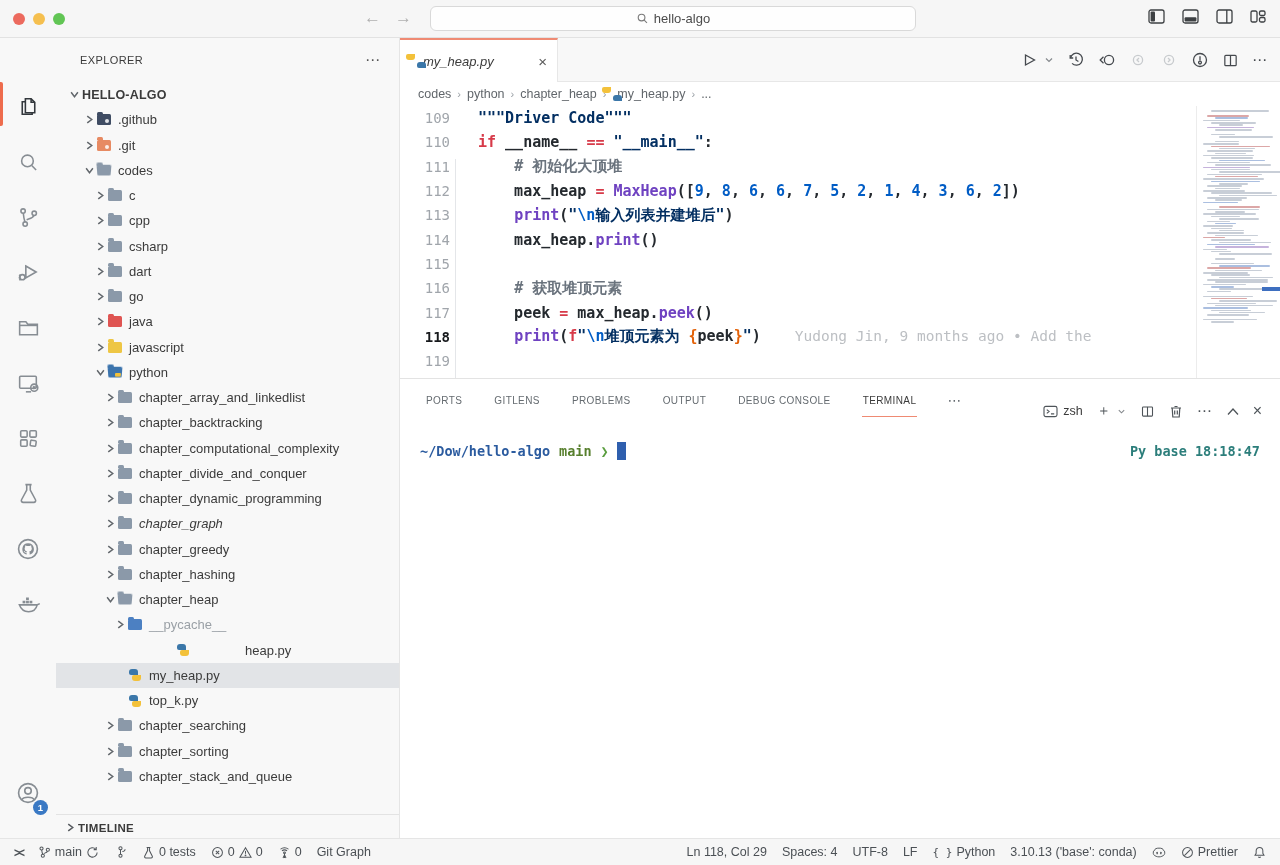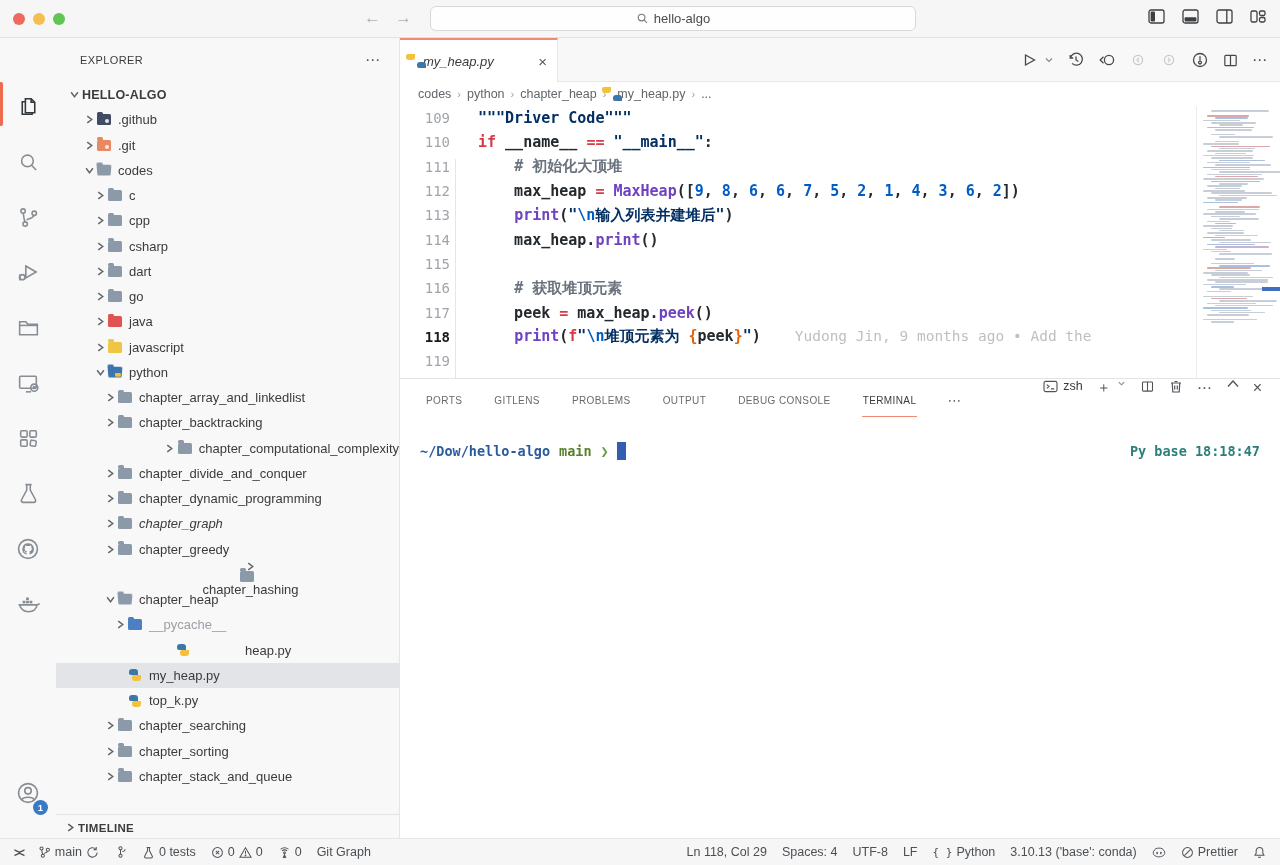--- a/index.html
+++ b/index.html
@@ -82,21 +82,21 @@
            box-sizing:border-box;padding:2px 4px 0 6px;overflow:hidden;}
   .mm-row{height:1.5px;margin-bottom:.85px;border-radius:1px;opacity:.75;}
   .ov-mark{position:absolute;right:0;top:249px;width:18px;height:4px;background:#3e6fc0;}
   
   .panel{position:absolute;left:400px;top:378px;width:880px;height:460px;background:#fff;
          border-top:1px solid #e3e3e3;box-sizing:border-box;}
   .ptabs{position:absolute;left:25px;top:0;height:42px;display:flex;align-items:center;gap:30px;}
   .ptab{font-size:10px;letter-spacing:.4px;color:#656b70;padding:12px 1px;cursor:default;}
   .ptab.active{color:#3b3b3b;border-bottom:1.5px solid #ef8a73;padding-bottom:10.5px;}
   .ptab-more{color:#656b70;font-size:14px;letter-spacing:1px;}
-  .pactions{position:absolute;right:18px;top:0;height:42px;display:flex;align-items:flex-start;gap:14px;color:#4e5459;}
+  .pactions{position:absolute;right:18px;top:11px;height:42px;display:flex;align-items:center;gap:14px;color:#4e5459;}
   .pactions .zshchip{display:flex;align-items:center;gap:5px;font-size:12.5px;color:#3b3b3b;}
   .pactions svg{display:block;}
   .pactions .tglyph{font-size:14px;}
   .term{position:absolute;left:20px;top:60px;right:20px;height:24px;display:flex;align-items:center;
         font-family:"DejaVu Sans Mono","Liberation Mono",monospace;font-size:13.5px;font-weight:600;}
   .term .path{color:#2b5b9f;} .term .repo{color:#2b5b9f;font-weight:800;}
   .term .branch{color:#577f2d;margin-left:9px;} .term .arrow{color:#5a9e3f;margin-left:9px;}
   .term .cursor{display:inline-block;width:9px;height:18px;background:#2f5fae;margin-left:8px;}
   .term .rprompt{margin-left:auto;color:#2c7e7b;font-weight:600;}
   
@@ -420,21 +420,21 @@
           <span class="chev">
             <svg width="9" height="9" viewBox="0 0 8 8">
               <path d="M2 1l4 3-4 3" fill="none" stroke="#61666b" stroke-width="1.3"></path>
             </svg>
           </span>
           <span class="ficon">
             <span class="fld"></span>
           </span>
           <span class="lbl">chapter_backtracking</span>
         </div>
-        <div class="trow" style="padding-left: 46px; justify-content: flex-end;">
+        <div class="trow" style="padding-left: 46px;">
           <span class="chev">
             <svg width="9" height="9" viewBox="0 0 8 8">
               <path d="M2 1l4 3-4 3" fill="none" stroke="#61666b" stroke-width="1.3"></path>
             </svg>
           </span>
           <span class="ficon">
             <span class="fld"></span>
           </span>
           <span class="lbl">chapter_computational_complexity</span>
         </div>
@@ -475,21 +475,21 @@
           <span class="chev">
             <svg width="9" height="9" viewBox="0 0 8 8">
               <path d="M2 1l4 3-4 3" fill="none" stroke="#61666b" stroke-width="1.3"></path>
             </svg>
           </span>
           <span class="ficon">
             <span class="fld"></span>
           </span>
           <span class="lbl">chapter_greedy</span>
         </div>
-        <div class="trow" style="padding-left: 46px; flex-direction: column;">
+        <div class="trow" style="padding-left: 46px;">
           <span class="chev">
             <svg width="9" height="9" viewBox="0 0 8 8">
               <path d="M2 1l4 3-4 3" fill="none" stroke="#61666b" stroke-width="1.3"></path>
             </svg>
           </span>
           <span class="ficon">
             <span class="fld"></span>
           </span>
           <span class="lbl">chapter_hashing</span>
         </div>

